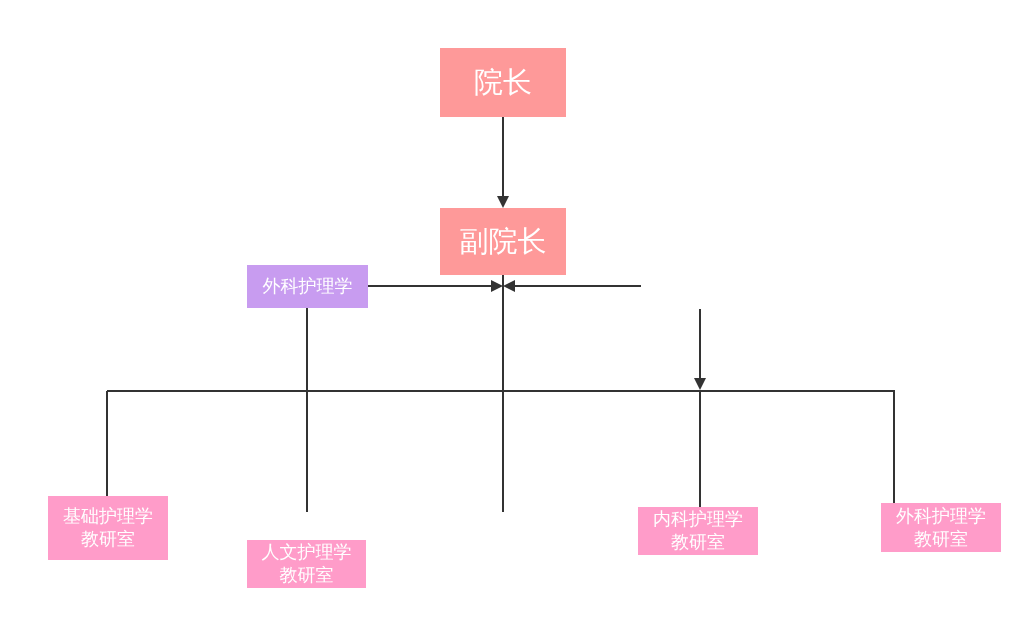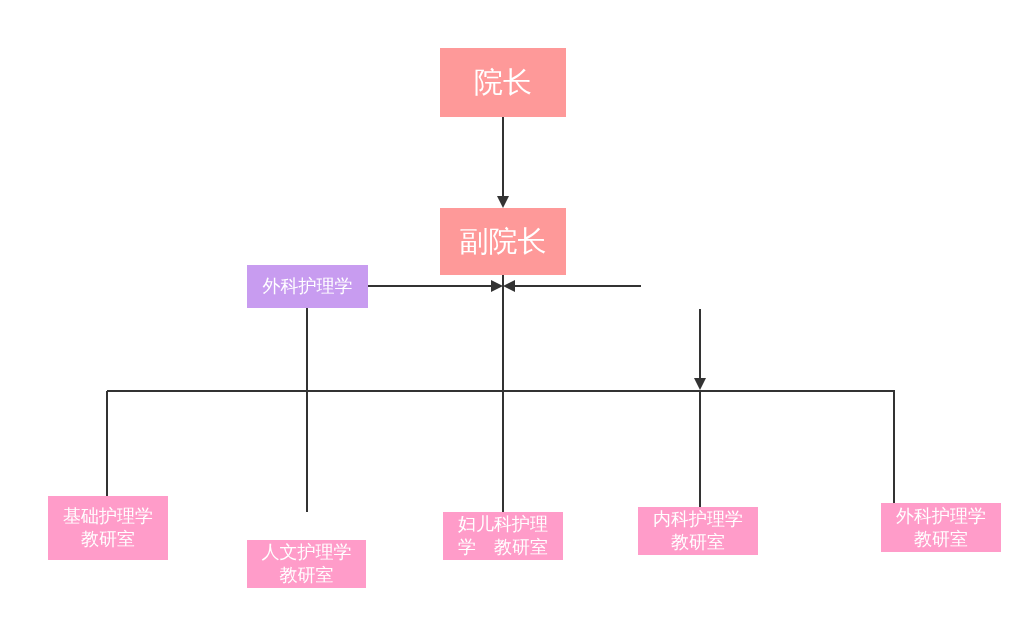--- a/index.html
+++ b/index.html
@@ -99,22 +99,20 @@
 
   <div class="node office n-odir">外科护理学</div>
 
 
   <div class="node department n-d1">基础护理学
 教研室</div>
 
   <div class="node department n-d2">人文护理学
 教研室</div>
 
-  <div class="node department n-d3">妇儿科护理
-学　教研室</div>
 
   <div class="node department n-d4">内科护理学
 教研室</div>
 
   <div class="node department n-d5">外科护理学
 教研室</div>
 
 </div>
 
 </body></html>

